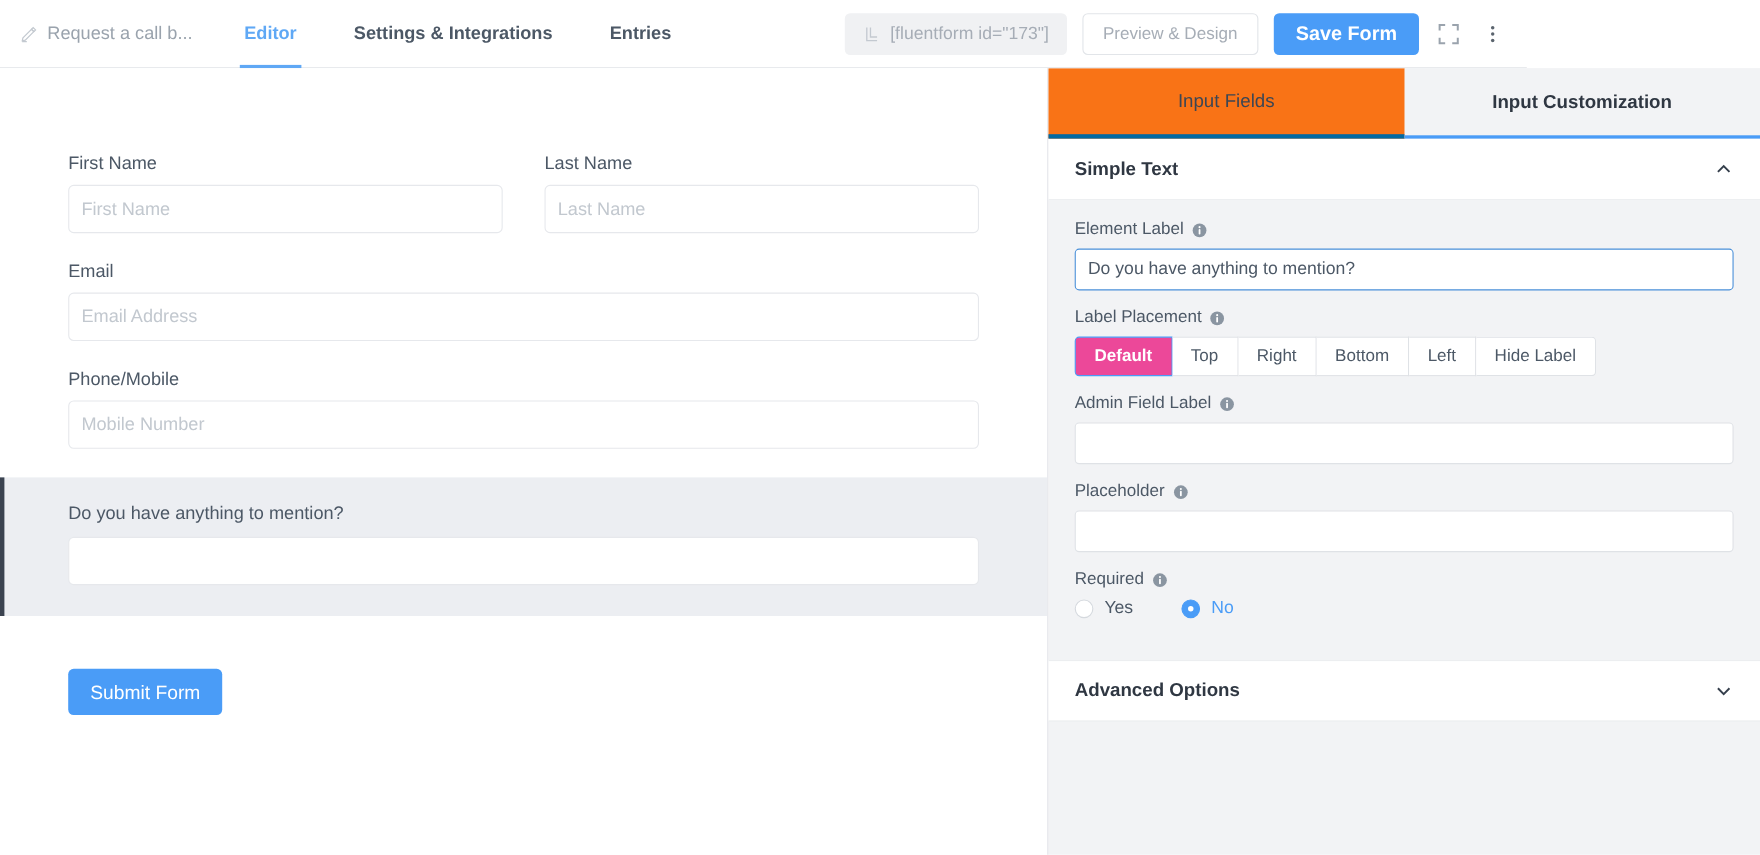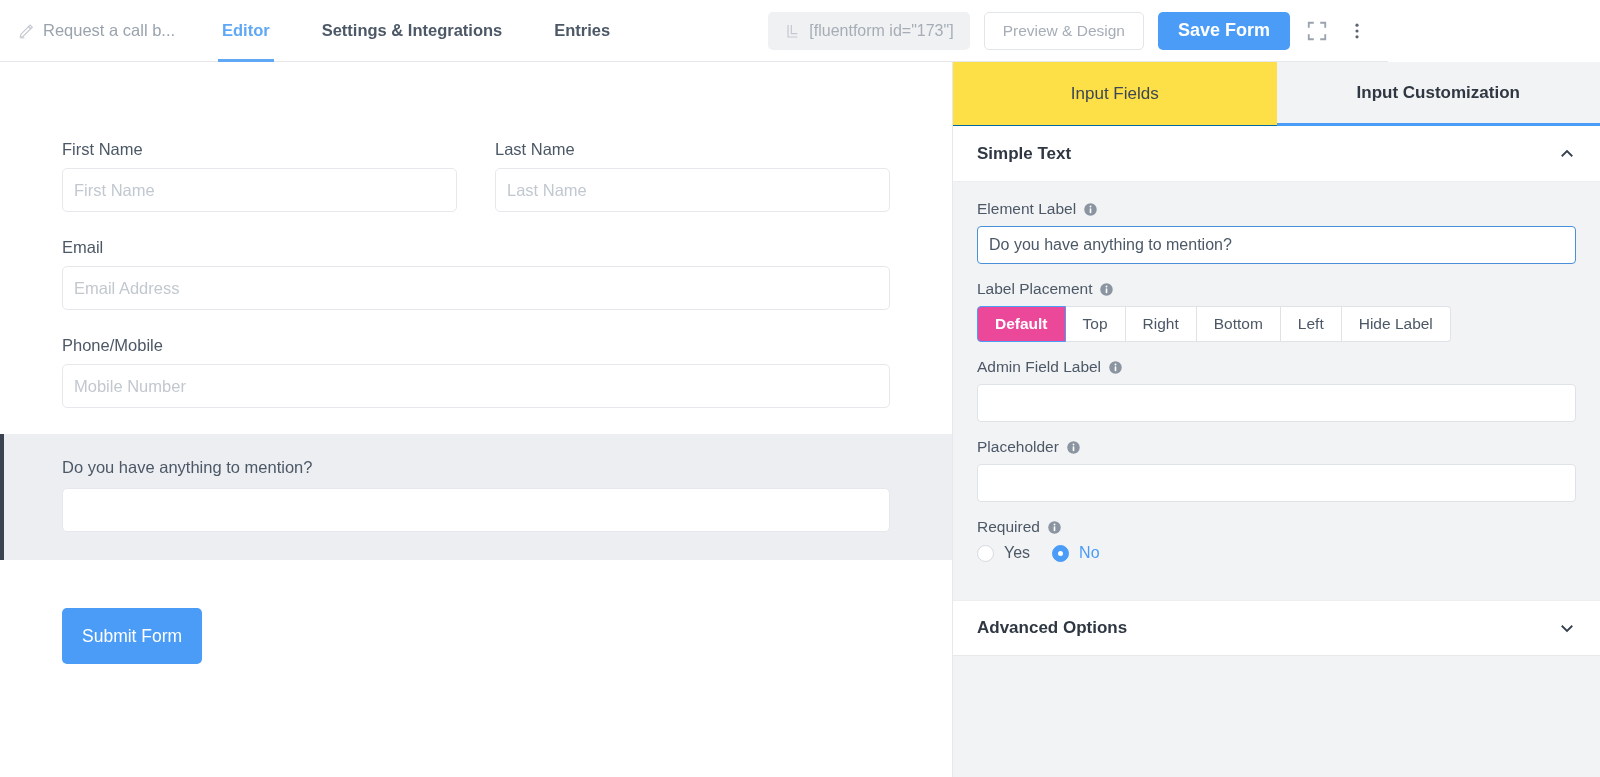--- a/index.html
+++ b/index.html
@@ -99,40 +99,40 @@
   .fld-selected {
     background: #eceef2;
     border-left: 4px solid #3b4350;
     padding: 24px 62px 28px 58px;
     margin-bottom: 26px;
   }
   .fld-selected .fld-label { margin-bottom: 11px; }
 
   .submit-wrap { padding: 22px 62px 0 62px; }
   .btn-submit {
-    height: 56px; padding: 0 20px;
+    height: 42px; padding: 0 20px;
     background: #4a9cf7; border: none; border-radius: 5px;
     color: #fff; font-size: 17.5px;
     cursor: pointer; font-family: "Liberation Sans", sans-serif;
   }
 
   
   .panel {
     position: absolute; top: 62px; left: 952px;
     width: 648px; height: 715px;
     background: #f2f3f5;
     border-left: 1px solid #e6e8eb;
     overflow: hidden;
   }
   .panel-tabs { display: flex; height: 64px; }
   .panel-tab {
     flex: 1; display: flex; align-items: center; justify-content: center;
     font-size: 17px; color: #3c4654;
-    background: #fde047;
-    border-bottom: 1px solid #0369a1;
+    background: #f97316;
+    border-bottom: 4px solid #0369a1;
     cursor: pointer; position: relative;
   }
   .panel-tab.active {
     background: #f2f3f5; font-weight: bold; color: #2f3742;
     border-bottom: 3px solid #4a9cf7;
   }
 
   .accordion-head {
     height: 56px; background: #ffffff;
     border-bottom: 1px solid #eceef0;
@@ -164,21 +164,21 @@
     background: #ffffff; border: 1px solid #dfe2e6; border-left: none;
     font-size: 15.5px; color: #4c5866; cursor: pointer; white-space: nowrap;
   }
   .seg:first-child { border-left: 1px solid #dfe2e6; border-radius: 4px 0 0 4px; }
   .seg:last-child { border-radius: 0 4px 4px 0; }
   .seg.active {
     background: #ec4899; border-color: #4a9cf7;
     color: #ffffff; font-weight: bold;
   }
 
-  .radio-row { display: flex; align-items: center; gap: 22px; margin-top: 6px; }
+  .radio-row { display: flex; align-items: center; gap: 44px; margin-top: 6px; }
   .radio-item { display: flex; align-items: center; gap: 10px; cursor: pointer; }
   .radio-dot {
     width: 17px; height: 17px; border-radius: 50%;
     border: 1px solid #d5d9de; background: #ffffff; flex: 0 0 auto;
   }
   .radio-dot.on {
     background: #4a9cf7; border-color: #4a9cf7;
     display: flex; align-items: center; justify-content: center;
   }
   .radio-dot.on::after {

